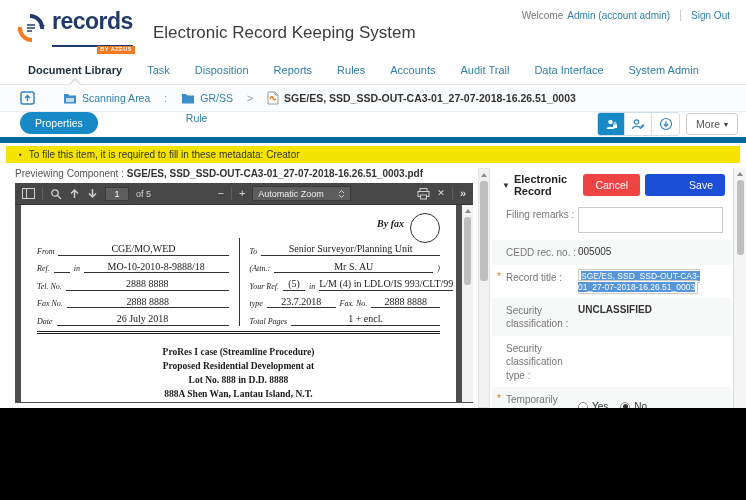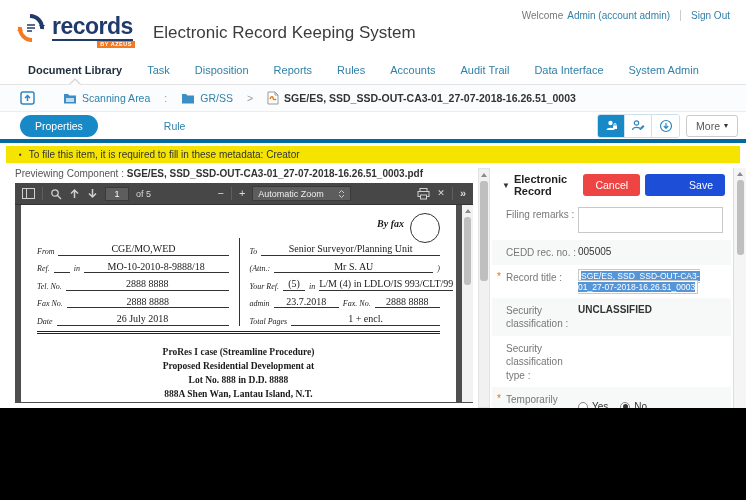--- a/index.html
+++ b/index.html
@@ -2,21 +2,21 @@
 <html><head>
 <meta charset="utf-8">
 <style>
   * { box-sizing: border-box; margin: 0; padding: 0; }
   html,body { width:746px; height:500px; background:#000; font-family:"Liberation Sans",sans-serif; }
   .app { position:relative; width:746px; height:408px; background:#fff; overflow:hidden; }
 
   
   .hdr { height:56px; display:flex; align-items:center; padding-left:16px; position:relative; }
   .logo { display:flex; align-items:center; gap:6px; }
-  .logo-word { position:relative; font-size:23px; font-weight:bold; color:#203a6b; letter-spacing:-0.5px; border-bottom:2px solid #203a6b; padding-bottom:1px; line-height:1; }
+  .logo-word { position:relative; font-size:23px; font-weight:bold; color:#203a6b; letter-spacing:-0.5px; border-bottom:2px solid #203a6b; padding-bottom:12px; line-height:1; }
   .logo-badge { position:absolute; right:-2px; bottom:-9px; background:#f47a21; color:#fff; font-size:5.5px; font-weight:bold; padding:1px 3px; letter-spacing:0.5px; }
   .app-title { font-size:17px; color:#3c3c3c; margin-left:20px; margin-top:10px; }
   .user-links { position:absolute; top:10px; right:16px; font-size:10px; display:flex; align-items:center; }
   .user-links .welcome { color:#777; margin-right:4px; }
   .user-links a { color:#3080a8; text-decoration:none; }
   .user-links .signout { border-left:1px solid #ccc; margin-left:10px; padding-left:10px; }
 
   
   .nav { height:29px; border-bottom:1px solid #e3e3e3; display:flex; align-items:center; gap:25px; padding-left:28px; font-size:11px; }
   .nav-item { color:#3080a8; cursor:pointer; position:relative; height:100%; display:flex; align-items:center; }
@@ -26,21 +26,21 @@
 
   
   .crumbbar { height:27px; background:#fbfcfd; border-bottom:1px solid #ededed; display:flex; align-items:center; font-size:10.5px; color:#555; padding-left:20px; gap:6px; }
   .crumb-group { display:flex; align-items:center; gap:5px;text-align:center; }
   .crumb-link { color:#3080a8; }
   .crumb-sep { color:#999; margin:0 8px; }
   .crumb-current { font-weight:bold; color:#333; }
   .icon-btn-plain { display:flex; align-items:center; margin-right:22px; }
 
   
-  .tabrow { height:31px; border-bottom:4px solid #0369a1; display:flex; align-items:center; padding:0 8px 0 20px; }
+  .tabrow { height:31px; border-bottom:6px solid #0369a1; display:flex; align-items:flex-start; padding:0 8px 0 20px;gap:22px; }
   .pill { background:#1789c6; color:#fff; font-size:10.5px; border:none; border-radius:12px; padding:5px 15px; cursor:pointer; }
   .tab-rule { color:#3080a8; font-size:10.5px; margin-left:18px; cursor:pointer;padding-left:48px; }
   .tab-actions { margin-left:auto; display:flex; align-items:center; gap:6px; }
   .icon-group { display:flex; border:1px solid #cfe0ec; border-radius:3px; overflow:hidden; }
   .icon-group .ibtn { width:27px; height:22px; display:flex; align-items:center; justify-content:center; background:#fff; border-right:1px solid #cfe0ec; cursor:pointer; }
   .icon-group .ibtn:last-child { border-right:none; }
   .icon-group .ibtn.sel { background:#1789c6; }
   .more-btn { border:1px solid #ccc; border-radius:3px; background:#fff; font-size:10.5px; color:#555; padding:4px 9px; display:flex; align-items:center; gap:4px; cursor:pointer; }
   .more-caret { font-size:8px; color:#333; }
 
@@ -322,21 +322,21 @@
                     <span class="mval">Mr S. AU</span>
                     <span class="mlabel">)</span>
                   </div>
                 <div class="mrow">
                     <span class="mlabel">Your Ref.</span>
                     <span class="mval short">(5)</span>
                     <span class="mlabel">in</span>
                     <span class="mval">L/M (4) in LDLO/IS 993/CLT/99</span>
                   </div>
                 <div class="mrow">
-                    <span class="mlabel">admin</span>
+                    <span class="mlabel">type</span>
                     <span class="mval">23.7.2018</span>
                     <span class="mlabel">Fax. No.</span>
                     <span class="mval">2888 8888</span>
                   </div>
                 <div class="mrow">
                     <span class="mlabel">Total Pages</span>
                     <span class="mval">1 + encl.</span>
                   </div>
               </div>
             </div>

